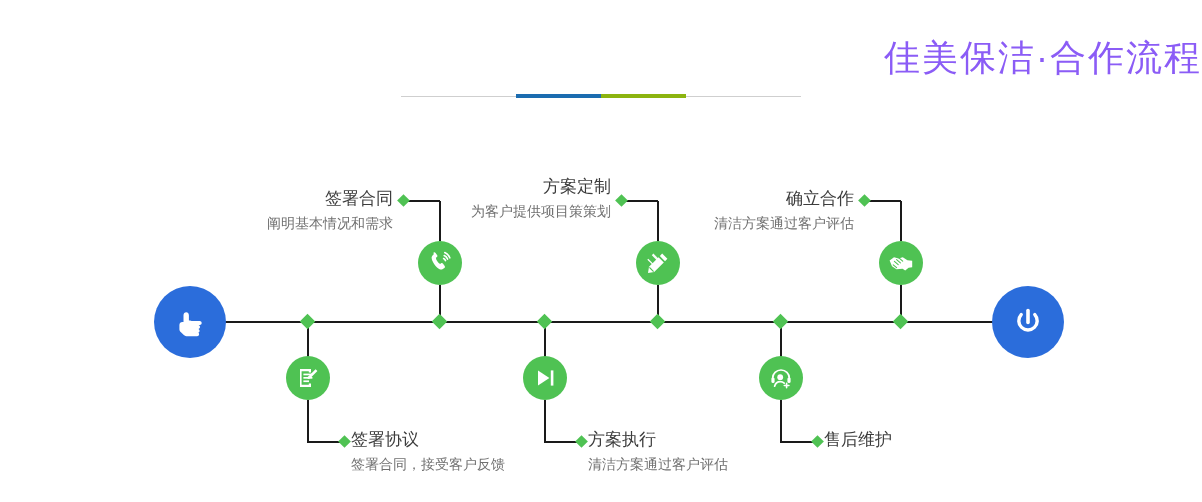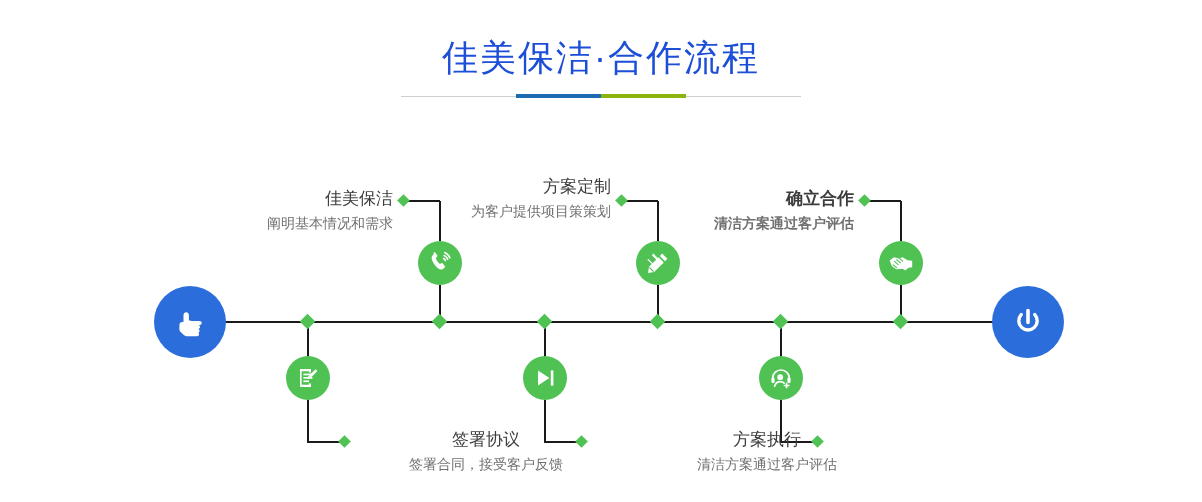--- a/index.html
+++ b/index.html
@@ -23,24 +23,25 @@
     position: absolute;
     left: 0;
     top: 0;
     width: 1202px;
     text-align: center;
   }
   .title {
     margin-top: 36px;
     font-size: 36px;
     line-height: 44px;
-    color: #1d4ed8;
+    color: #8b5cf6;
     letter-spacing: 2px;
     font-weight: 400;
     white-space: nowrap;
+    text-align: right;
   }
   .divider-wrap {
     position: relative;
     width: 400px;
     height: 14px;
     margin: 10px auto 0 auto;
   }
   .divider-line {
     position: absolute;
     left: 0;
@@ -151,21 +152,21 @@
     white-space: nowrap;
   }
   .label-block .lb-desc {
     font-size: 14px;
     line-height: 20px;
     color: #707070;
     white-space: nowrap;
     margin-top: 3px;
   }
   .label-block.right-align { text-align: right; }
-  .label-block.left-align  { text-align: center; }
+  .label-block.left-align  { text-align: left; }
 </style>
 </head>
 <body>
 
 <div id="page">
 
   <div class="header">
     <div class="title">佳美保洁·合作流程</div>
     <div class="divider-wrap">
       <div class="divider-line"></div>
@@ -204,21 +205,21 @@
         <path d="M7.6 5.4c-0.9 0.6-1.7 1.6-1.9 2.7-0.3 1.6 0.4 3.9 2.4 6.8 2 2.9 4 4.6 5.5 5.3 1.1 0.5 2.3 0.4 3.2-0.2l1.6-1.1c0.6-0.4 0.7-1.2 0.3-1.8l-1.8-2.5c-0.4-0.6-1.2-0.7-1.8-0.3l-1 0.7c-0.9-0.5-1.9-1.5-2.8-2.8-0.9-1.3-1.3-2.5-1.4-3.5l1-0.7c0.6-0.4 0.7-1.2 0.3-1.8l-1.8-2.5c-0.4-0.6-1.2-0.7-1.8-0.3z" fill="#ffffff"></path>
         <path d="M18.2 6.6 A 6.4 6.4 0 0 1 21.6 10.1" stroke="#ffffff" stroke-width="1.6" fill="none" stroke-linecap="round"></path>
         <path d="M17.6 9.6 A 3.6 3.6 0 0 1 19.5 11.6" stroke="#ffffff" stroke-width="1.6" fill="none" stroke-linecap="round"></path>
         <path d="M18.8 3.6 A 9.4 9.4 0 0 1 23.8 8.8" stroke="#ffffff" stroke-width="1.6" fill="none" stroke-linecap="round"></path>
       </svg>
     </span>
   </div>
   <div class="vline" style="left:439px; top:285px; height:38px;"></div>
   <div class="axis-diamond" style="left:434px; top:316px;"></div>
   <div class="label-block right-align" style="left:129px; top:188px; width:264px;">
-    <div class="lb-title">佳美保洁</div>
+    <div class="lb-title">签署合同</div>
     <div class="lb-desc">阐明基本情况和需求</div>
   </div>
 
   <div class="axis-diamond" style="left:302px; top:316px;"></div>
   <div class="vline" style="left:307px; top:321px; height:36px;"></div>
   <div class="node-icon" style="left:286px; top:356px;">
     <span>
       <svg width="26" height="26" viewBox="0 0 26 26">
         <path d="M5 4h11v3.6h-2.2V6.2H6.6v13.6h7.2v-1.4H16V22H5z" fill="#ffffff"></path>
         <rect x="8.4" y="8.6" width="9" height="1.7" fill="#ffffff"></rect>
@@ -263,21 +264,21 @@
     <span>
       <svg width="26" height="26" viewBox="0 0 26 26">
         <path d="M6 5.4 L17.4 13 L6 20.6 Z" fill="#ffffff"></path>
         <rect x="18.8" y="5.4" width="2.6" height="15.2" fill="#ffffff"></rect>
       </svg>
     </span>
   </div>
   <div class="vline" style="left:544px; top:400px; height:42px;"></div>
   <div class="hline" style="left:544px; top:441px; width:36px;"></div>
   <div class="diamond" style="left:577px; top:437px;"></div>
-  <div class="label-block left-align" style="left:588px; top:429px; width:270px;margin-left:44px;">
+  <div class="label-block left-align" style="left:588px; top:429px; width:270px;">
     <div class="lb-title">方案执行</div>
     <div class="lb-desc">清洁方案通过客户评估</div>
   </div>
 
   <div class="axis-diamond" style="left:775px; top:316px;"></div>
   <div class="vline" style="left:780px; top:321px; height:36px;"></div>
   <div class="node-icon" style="left:759px; top:356px;">
     <span>
       <svg width="26" height="26" viewBox="0 0 26 26">
         <path d="M4.6 13.4 A 8.4 8.4 0 0 1 21.4 13.4" stroke="#ffffff" stroke-width="1.7" fill="none" stroke-linecap="round"></path>
@@ -286,34 +287,35 @@
         <circle cx="12.2" cy="12.2" r="2.9" fill="#ffffff"></circle>
         <path d="M6.6 21.2c0.9-2.9 3-4.5 5.6-4.5 1.5 0 2.9 0.5 4 1.5" stroke="#ffffff" stroke-width="1.7" fill="none" stroke-linecap="round"></path>
         <path d="M18.6 18.2v4.6 M16.3 20.5h4.6" stroke="#ffffff" stroke-width="1.6" stroke-linecap="round"></path>
       </svg>
     </span>
   </div>
   <div class="vline" style="left:780px; top:400px; height:42px;"></div>
   <div class="hline" style="left:780px; top:441px; width:36px;"></div>
   <div class="diamond" style="left:813px; top:437px;"></div>
   <div class="label-block left-align" style="left:824px; top:429px; width:300px;">
+    <div class="lb-title">售后维护</div>
   </div>
 
   <div class="vline" style="left:900px; top:201px; height:40px;"></div>
   <div class="hline" style="left:864px; top:200px; width:37px;"></div>
   <div class="diamond" style="left:860px; top:196px;"></div>
   <div class="node-icon" style="left:879px; top:241px;">
     <span>
       <svg width="28" height="28" viewBox="0 0 28 28">
         <path d="M2.6 11.6l4.4-3.4 4.6 1.2 4.2-1.2 4.6 3 4.8 0.6v6.4l-3.6 0.6-3.4 2.8-2.6-1.8-6.2 0.4-4.4-3z" fill="#ffffff"></path>
         <path d="M7.4 12.4l3.8 3.2 M9.6 10.6l3.8 3.2 M11.9 8.9l3.8 3.2" stroke="#4fc253" stroke-width="1.1" stroke-linecap="round"></path>
         <path d="M6.2 15.8l3.4 2.8" stroke="#4fc253" stroke-width="1.1" stroke-linecap="round"></path>
       </svg>
     </span>
   </div>
   <div class="vline" style="left:900px; top:285px; height:38px;"></div>
   <div class="axis-diamond" style="left:895px; top:316px;"></div>
-  <div class="label-block right-align" style="left:590px; top:188px; width:264px;font-weight:bold;">
+  <div class="label-block right-align" style="left:590px; top:188px; width:264px;">
     <div class="lb-title">确立合作</div>
     <div class="lb-desc">清洁方案通过客户评估</div>
   </div>
 
 </div>
 
 </body></html>

